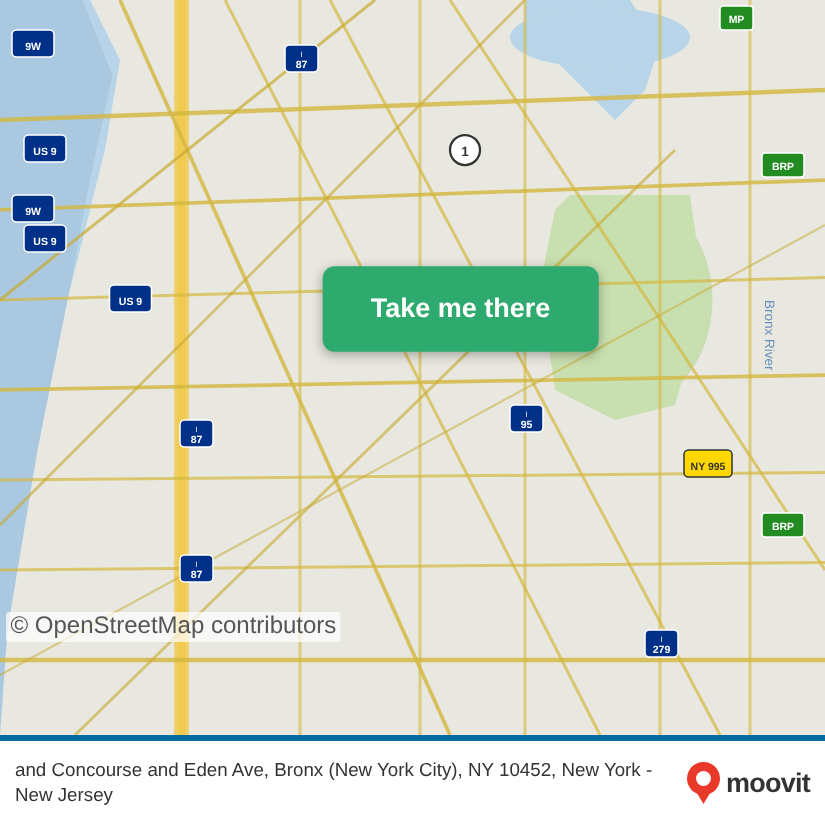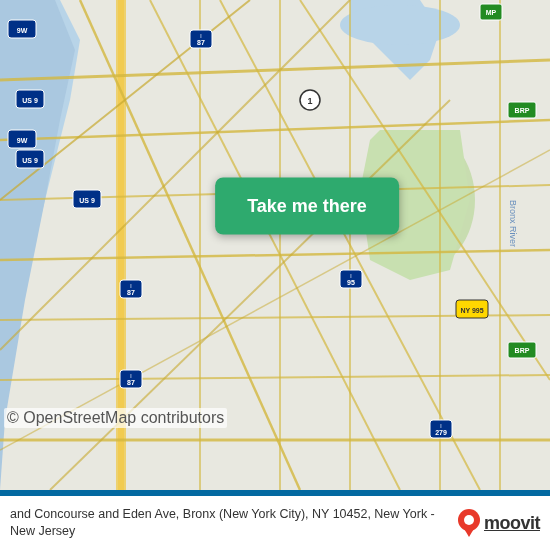--- a/index.html
+++ b/index.html
@@ -50,21 +50,21 @@
     }
 
     
     #footer {
       width: 550px;
       height: 60px;
       background-color: white;
       display: flex;
       align-items: center;
       padding: 0 10px;
-      border-top: 6px solid #0369a1;
+      border-top: 4px solid #0369a1;
       gap: 20px;
     }
 
     #footer-text {
       font-size: 12.5px;
       color: #333;
       flex: 1;
       line-height: 1.4;
     }
 
@@ -78,21 +78,20 @@
     #moovit-pin {
       width: 22px;
       height: 28px;
     }
 
     #moovit-text {
       font-size: 18px;
       font-weight: bold;
       color: #333;
       letter-spacing: -0.5px;
-      text-decoration: underline;
     }
 
     #osm-credit {
       position: absolute;
       bottom: 62px;
       left: 4px;
       font-size: 16px;
       color: #555;
       background: rgba(255,255,255,0.7);
       padding: 1px 3px;

